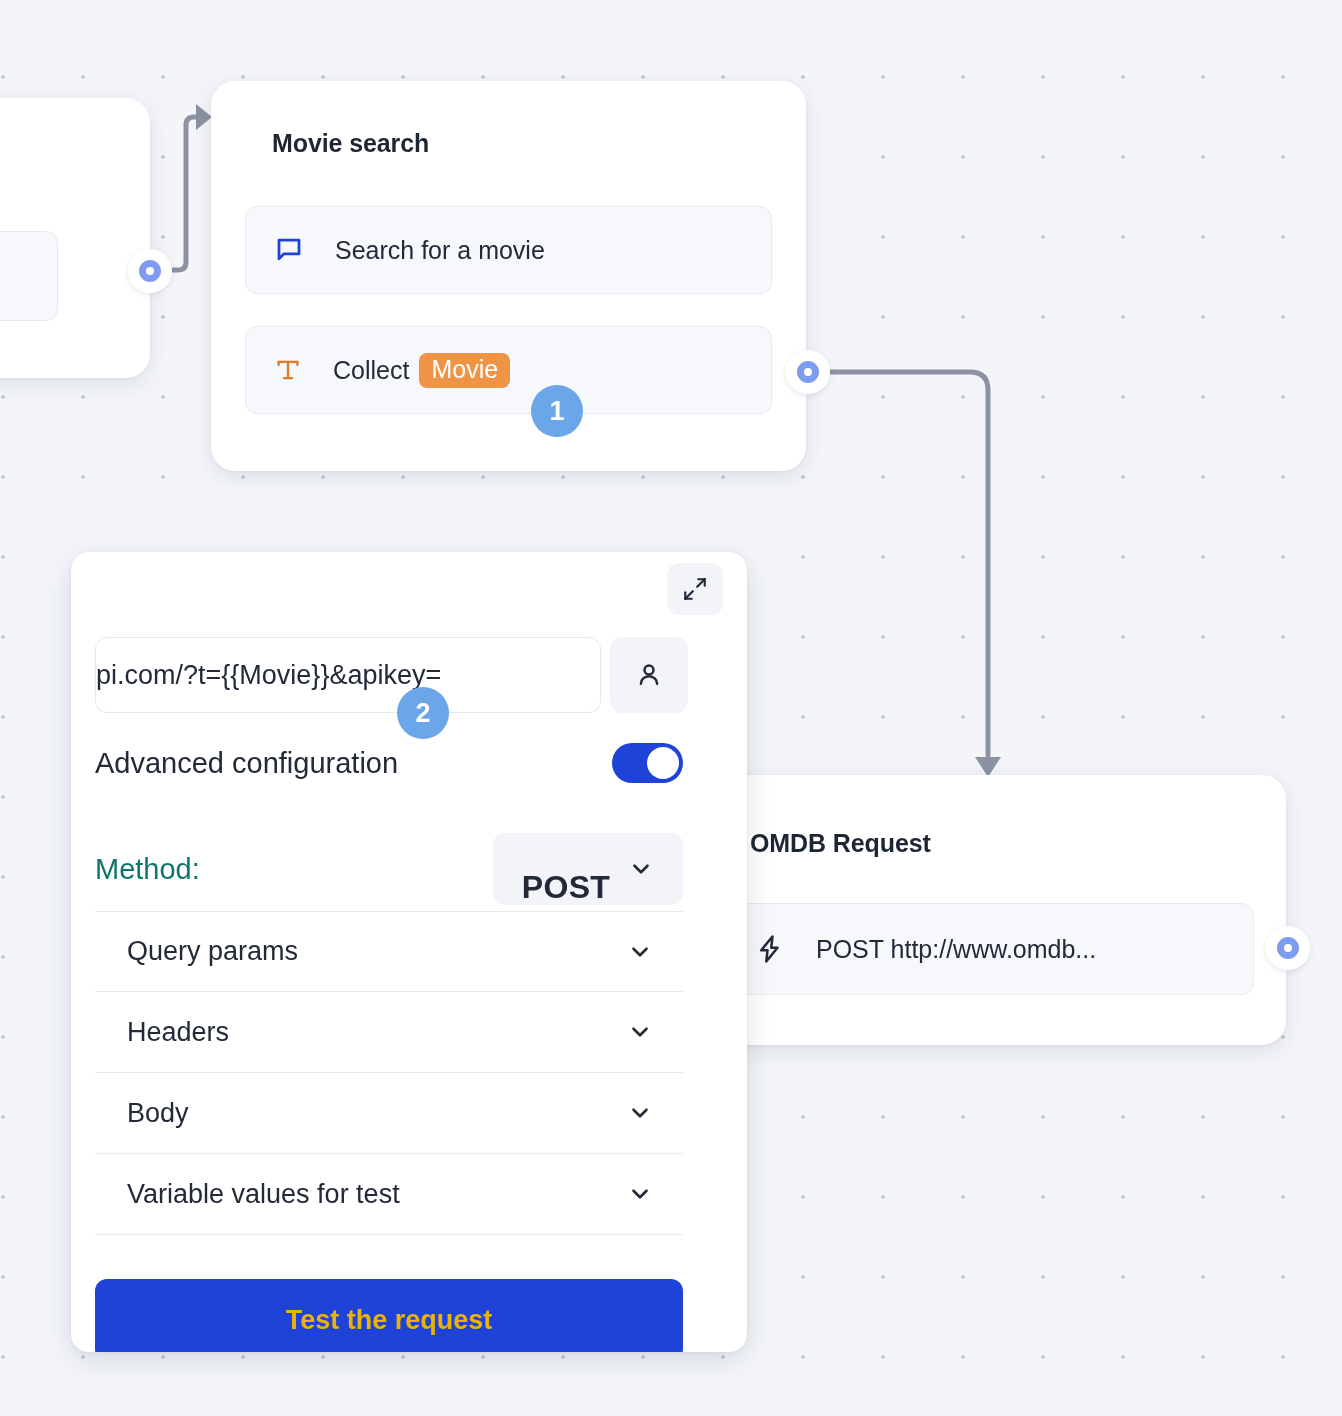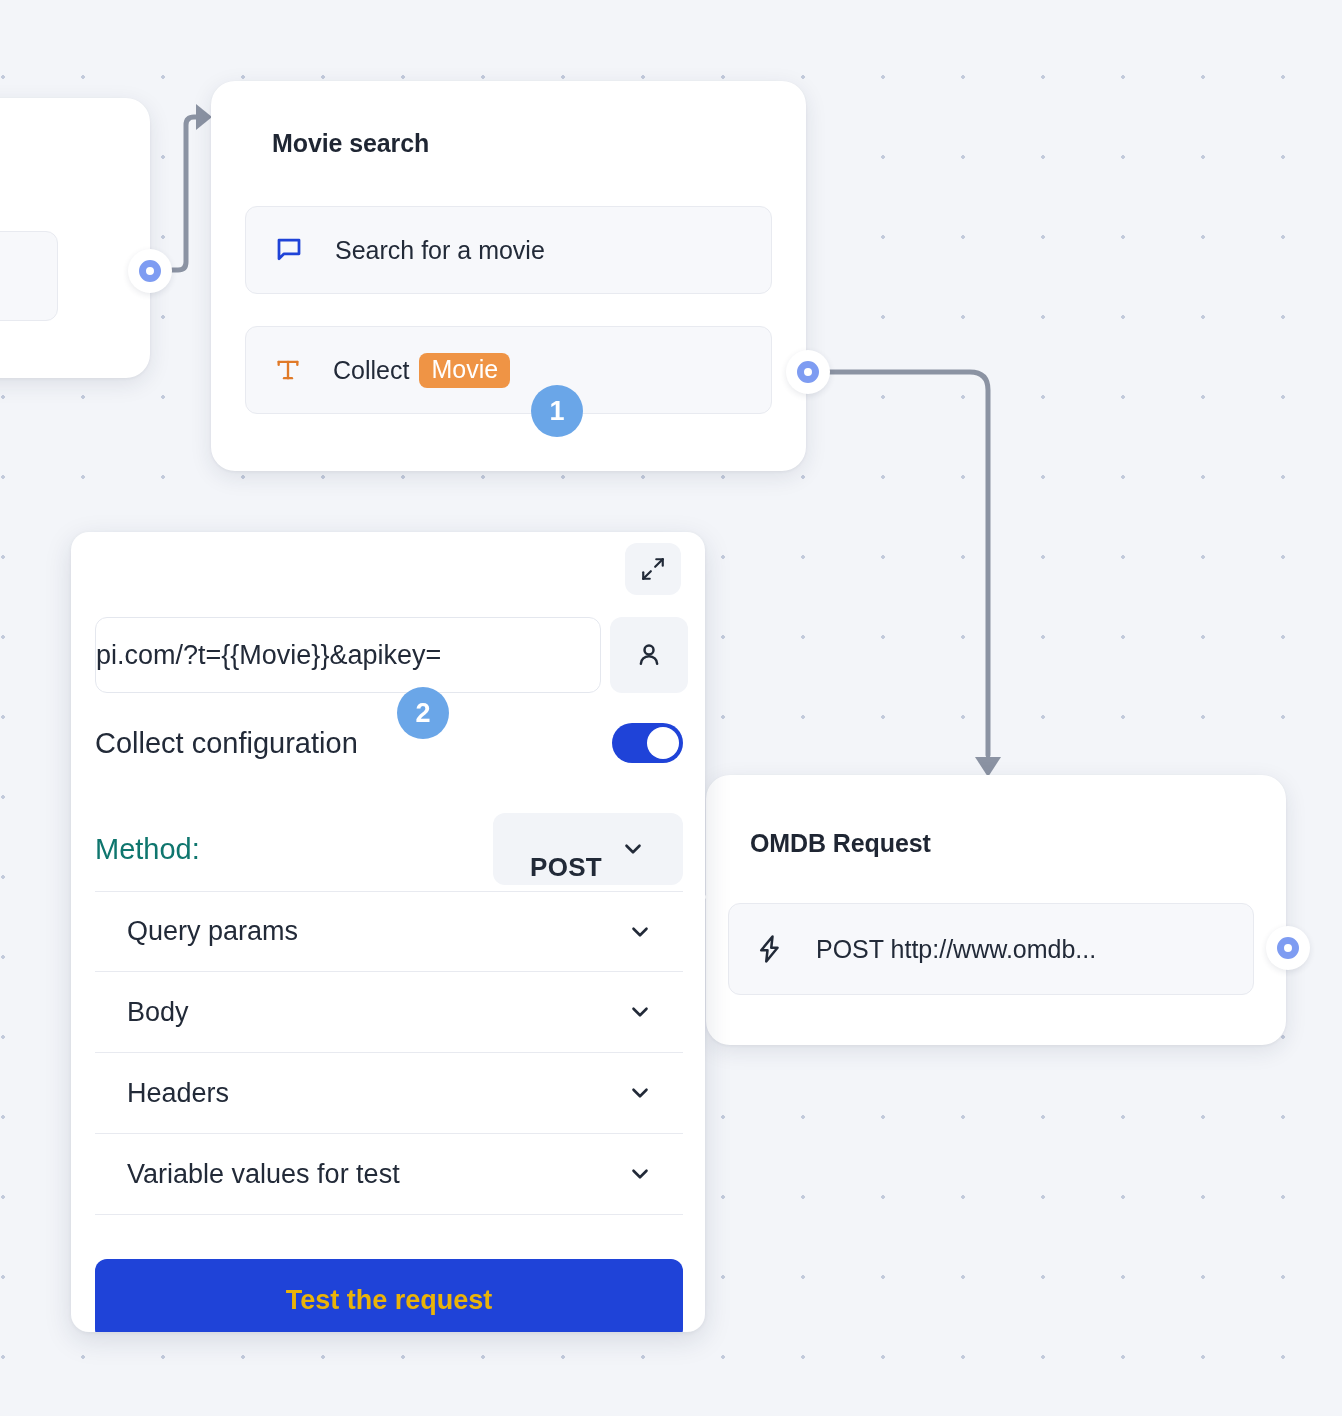--- a/index.html
+++ b/index.html
@@ -177,28 +177,29 @@
     border-top: 18px solid transparent;
     border-bottom: 18px solid transparent;
     border-left: 17px solid #ffffff;
     filter: drop-shadow(-2px 0 2px rgba(27,40,70,0.06));
   }
 
   
   #panel-request {
     position: absolute;
     left: 71px;
-    top: 532px;
+    top: 552px;
     width: 634px;
     height: 800px;
     background: #ffffff;
     border-radius: 18px;
     box-shadow: 0 8px 28px rgba(27, 40, 70, 0.13), 0 1px 4px rgba(27,40,70,0.06);
     overflow: hidden;
     z-index: 30;
+    padding-left: 42px;
   }
 
   #btn-expand {
     position: absolute;
     right: 24px;
     top: 11px;
     width: 56px;
     height: 52px;
     border-radius: 12px;
     background: #f2f4f8;
@@ -295,21 +296,21 @@
     min-width: 190px;
     display: flex;
     align-items: center;
     justify-content: center;
     gap: 18px;
     padding: 0 24px;
     box-sizing: border-box;
     cursor: pointer;
   }
   .method-value {
-    font-size: 26px;
+    font-size: 32px;
     font-weight: 700;
     color: #222a38;
     letter-spacing: 0.3px;
     margin-top: 36px;
   }
 
   .accordion {
     position: absolute;
     left: 24px;
     top: 359px;
@@ -435,21 +436,21 @@
       <span class="icon">
         <svg width="30" height="30" viewBox="0 0 24 24" fill="none" stroke="#222a38" stroke-width="2" stroke-linecap="round" stroke-linejoin="round">
           <circle cx="12" cy="8" r="3.6"></circle>
           <path d="M5.5 19 a6.5 6 0 0 1 13 0"></path>
         </svg>
       </span>
     </div>
   </div>
 
   <div class="adv-row">
-    <span class="adv-label">Collect configuration</span>
+    <span class="adv-label">Advanced configuration</span>
     <div class="toggle">
       <div class="knob"></div>
     </div>
   </div>
 
   <div class="method-row">
     <span class="method-label">Method:</span>
     <div class="method-select">
       <span class="method-value">POST</span>
       <span class="icon">
@@ -463,29 +464,29 @@
   <div class="accordion">
     <div class="acc-item">
       <span class="acc-label">Query params</span>
       <span class="icon">
         <svg width="26" height="26" viewBox="0 0 24 24" fill="none" stroke="#222a38" stroke-width="2.4" stroke-linecap="round" stroke-linejoin="round">
             <path d="M6 9 l6 6 l6 -6"></path>
           </svg>
       </span>
     </div>
     <div class="acc-item">
-      <span class="acc-label">Body</span>
+      <span class="acc-label">Headers</span>
       <span class="icon">
         <svg width="26" height="26" viewBox="0 0 24 24" fill="none" stroke="#222a38" stroke-width="2.4" stroke-linecap="round" stroke-linejoin="round">
             <path d="M6 9 l6 6 l6 -6"></path>
           </svg>
       </span>
     </div>
     <div class="acc-item">
-      <span class="acc-label">Headers</span>
+      <span class="acc-label">Body</span>
       <span class="icon">
         <svg width="26" height="26" viewBox="0 0 24 24" fill="none" stroke="#222a38" stroke-width="2.4" stroke-linecap="round" stroke-linejoin="round">
             <path d="M6 9 l6 6 l6 -6"></path>
           </svg>
       </span>
     </div>
     <div class="acc-item">
       <span class="acc-label">Variable values for test</span>
       <span class="icon">
         <svg width="26" height="26" viewBox="0 0 24 24" fill="none" stroke="#222a38" stroke-width="2.4" stroke-linecap="round" stroke-linejoin="round">

